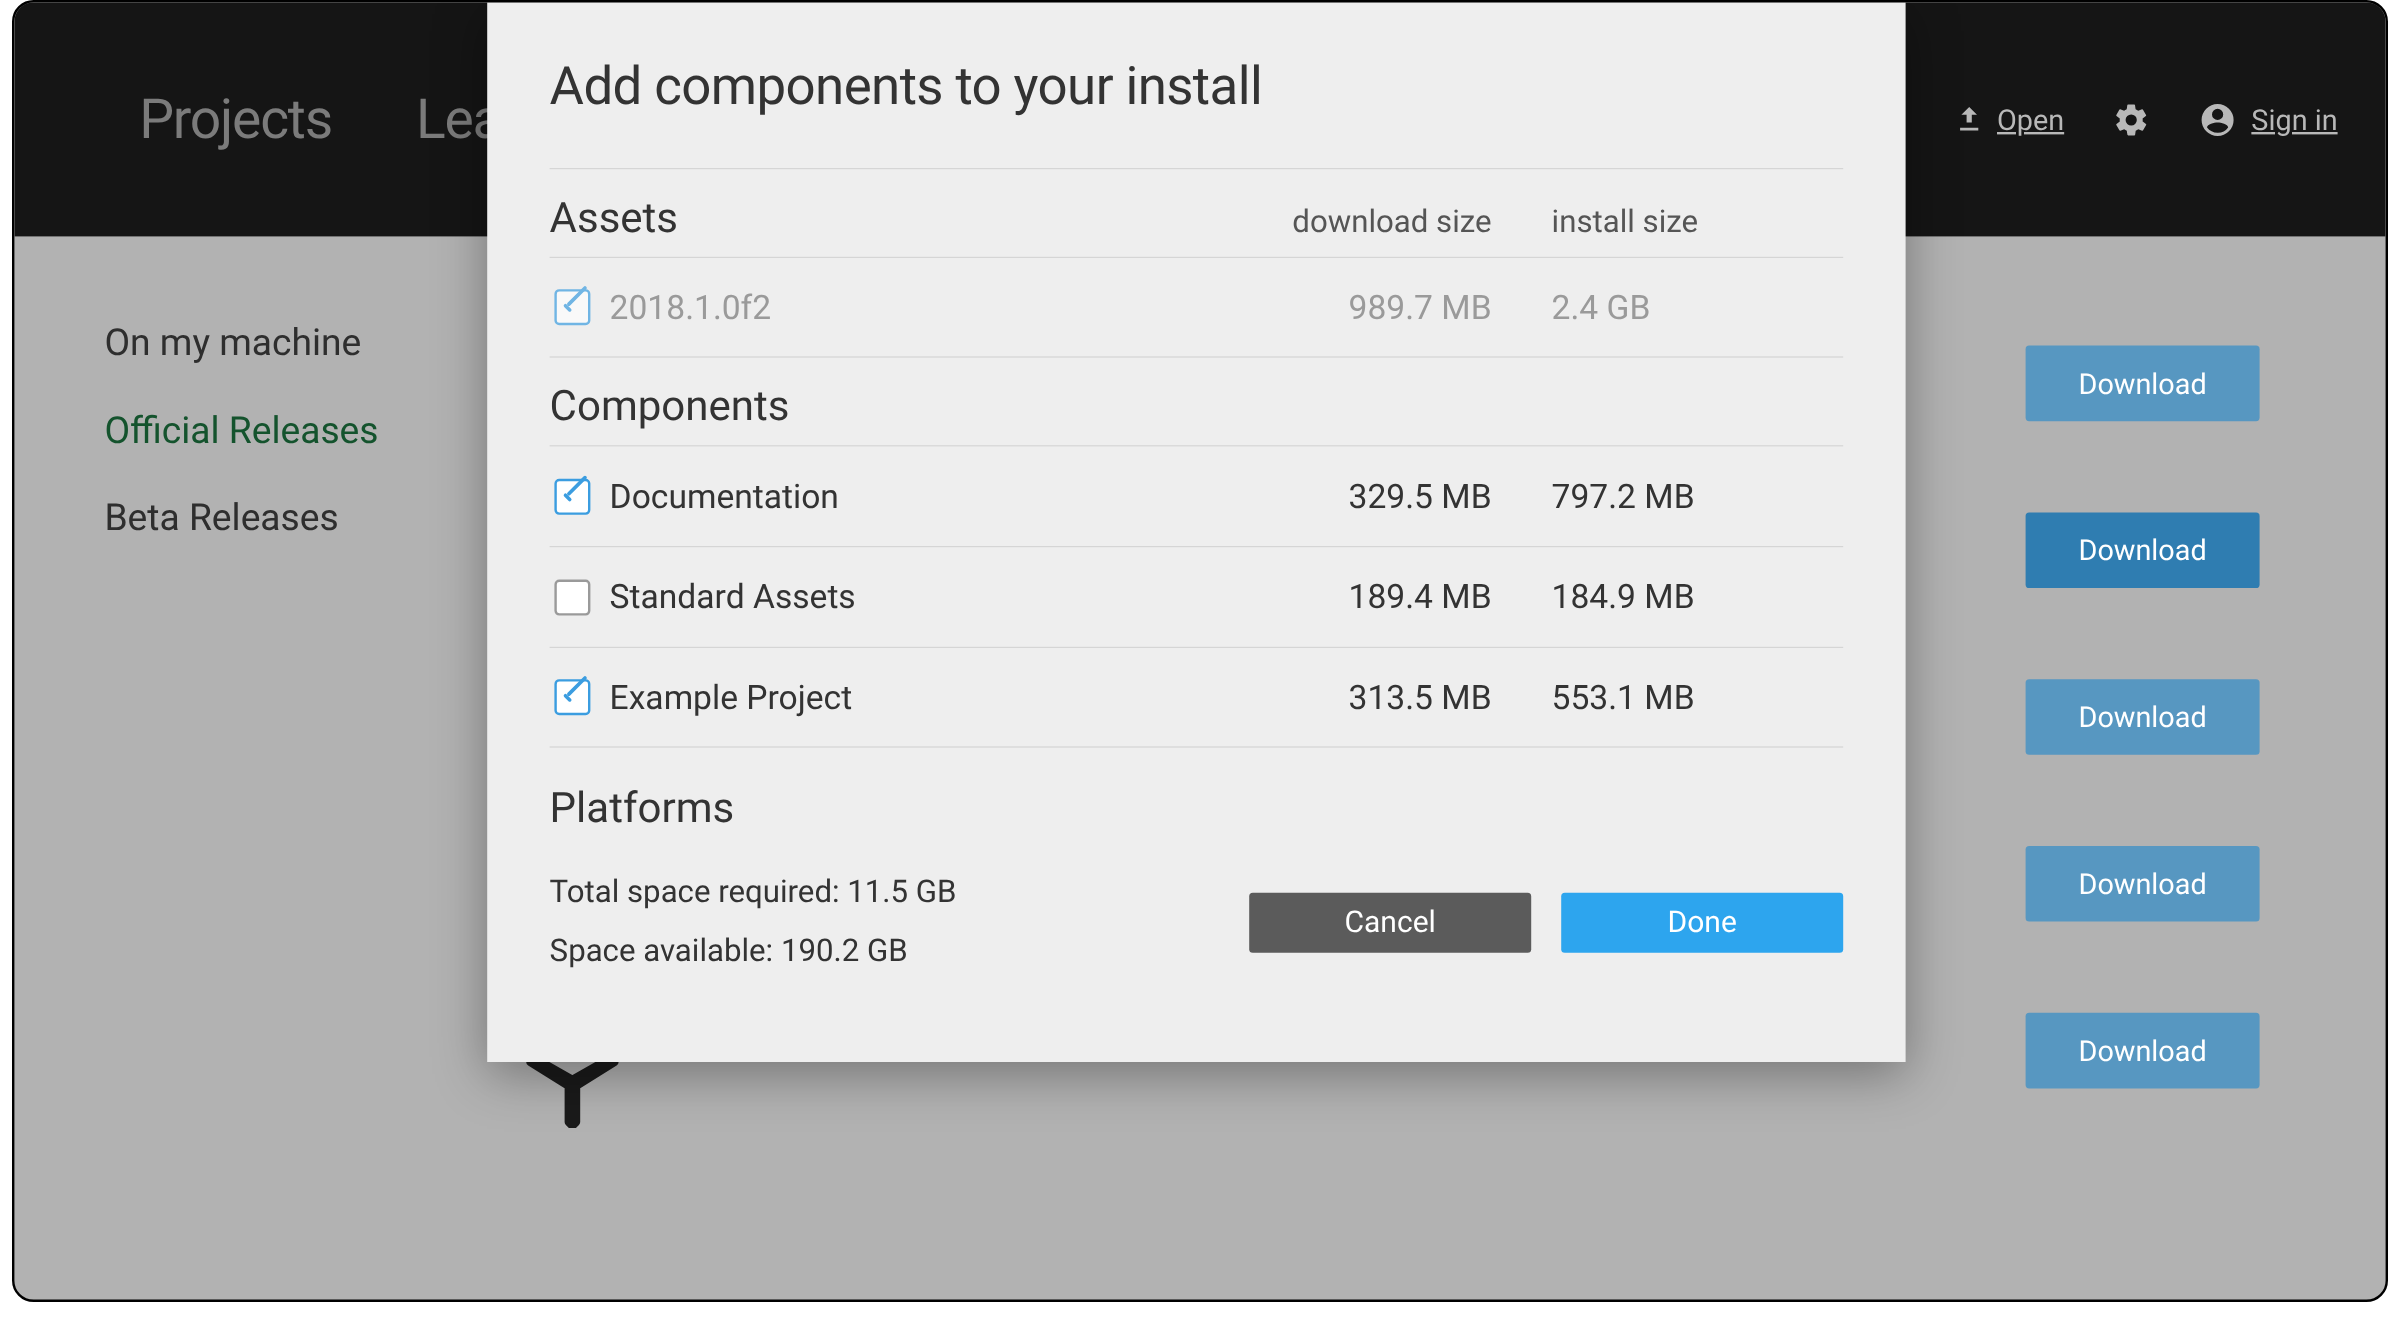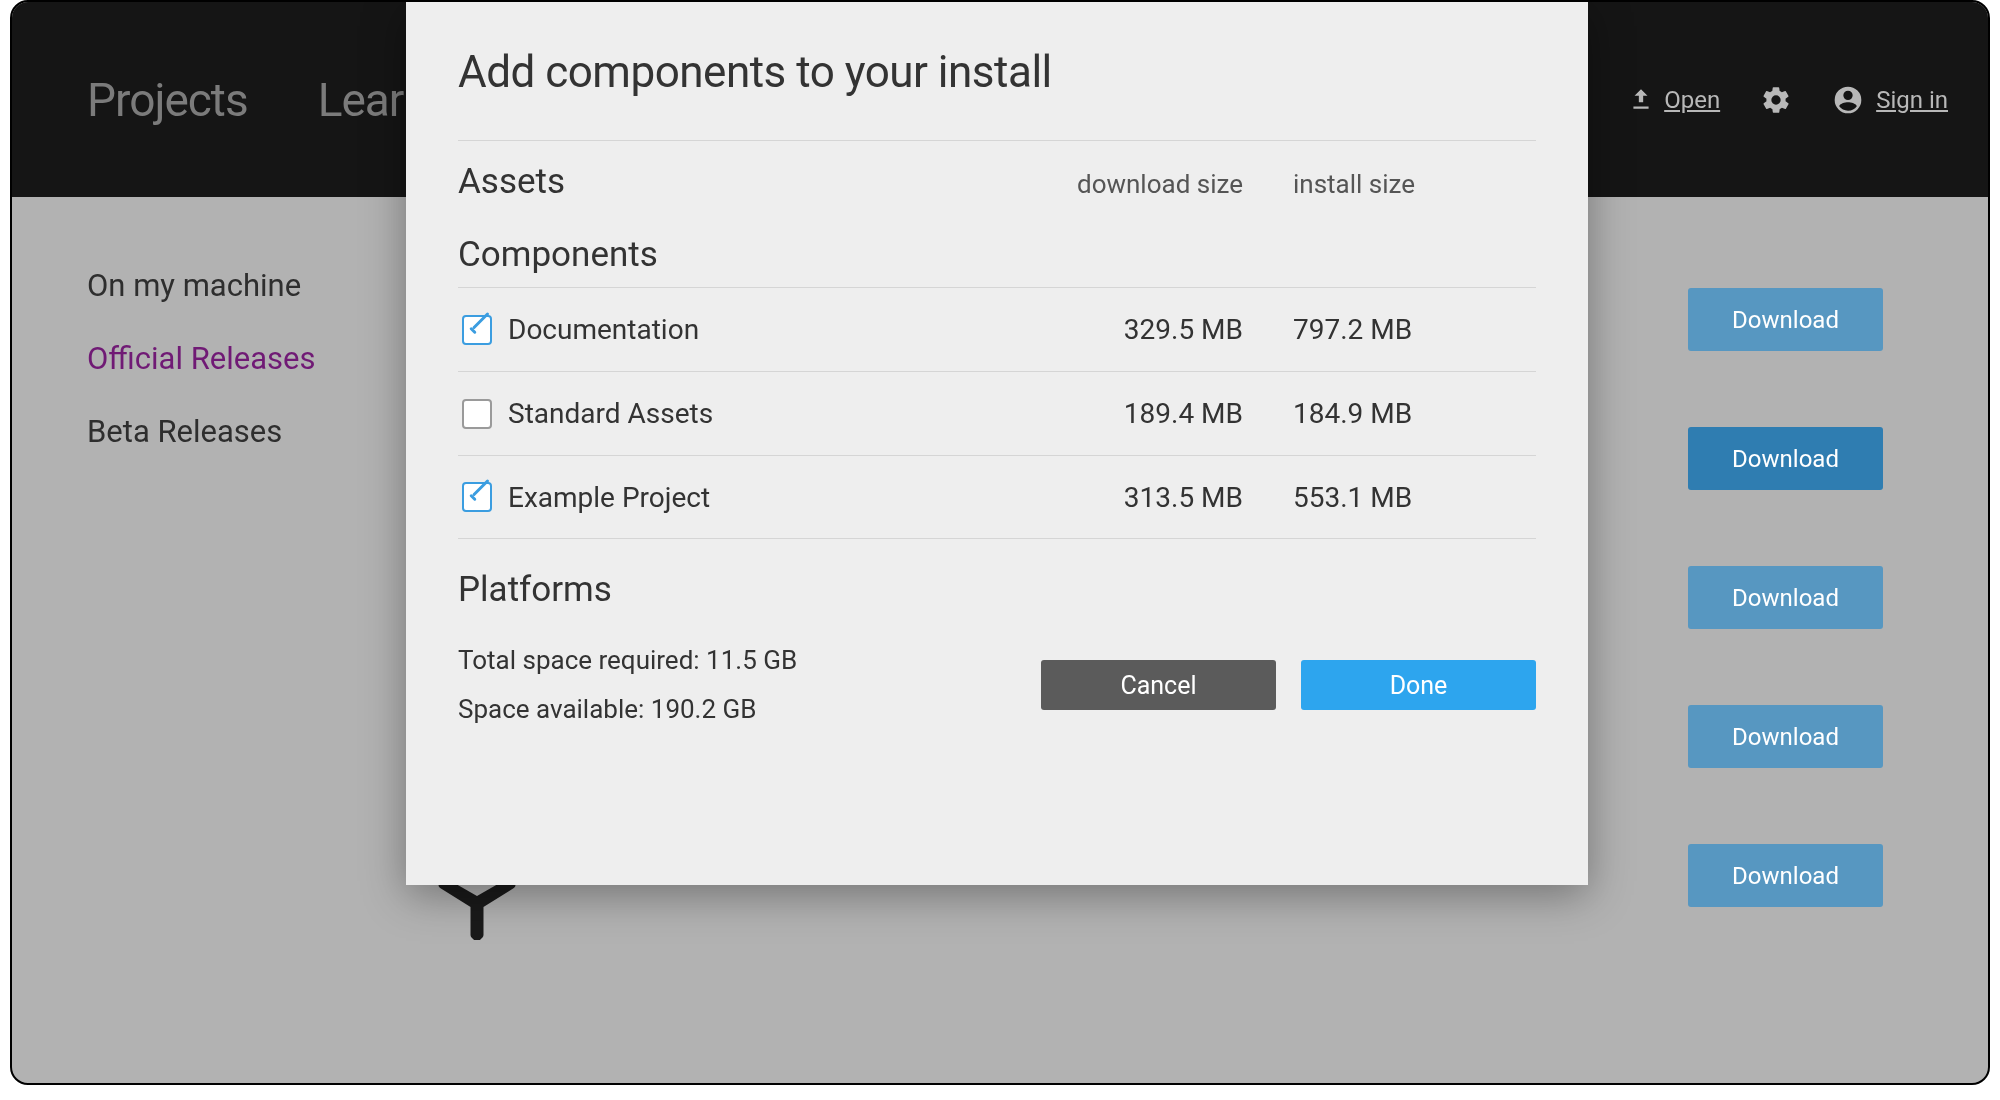--- a/index.html
+++ b/index.html
@@ -3,32 +3,32 @@
 <meta charset="utf-8">
 <style>
   * { box-sizing: border-box; margin: 0; padding: 0; }
   html, body { width: 2000px; height: 1100px; overflow: hidden; font-family: "Segoe UI", Roboto, Arial, sans-serif; }
   body { background: #fff; }
 
   .frame { position: absolute; left: 10px; top: 0; width: 1980px; height: 1085px; border: 2px solid #000; border-radius: 18px; overflow: hidden; background: #b2b2b2; }
 
   
   .topbar { position: absolute; left: 0; top: 0; right: 0; height: 195px; background: #151515; display: flex; align-items: center; }
-  .top-nav { display: flex; align-items: center; padding-left: 75px; gap: 70px; }
+  .top-nav { display: flex; align-items: center; padding-left: 104px; gap: 70px; }
   .top-nav .nav-item { color: #7b7b7b; font-size: 46px; font-weight: 400; letter-spacing: -1px; }
 
   .top-right { position: absolute; right: 40px; top: 0; height: 100%; display: flex; align-items: center; gap: 40px; color: #b8b8b8; text-decoration: underline; }
   .open-btn { display: flex; align-items: center; gap: 10px; font-size: 24px; }
   .gear-icon, .user-icon, .upload-icon { display: inline-flex; }
   .signin { display: flex; align-items: center; gap: 12px; font-size: 24px; text-align: right; }
 
   
   .side-nav { position: absolute; left: 75px; top: 265px; display: flex; flex-direction: column; gap: 36px; }
   .side-nav .snav { font-size: 31px; color: #2e2e2e; }
-  .side-nav .snav.active { color: #701a75; }
+  .side-nav .snav.active { color: #14532d; }
 
   
   .dl-col { position: absolute; right: 105px; top: 286px; display: flex; flex-direction: column; gap: 76px; }
   .dl-btn { width: 195px; height: 63px; background: #2f7db1; color: #fff; font-size: 24px; display: flex; align-items: center; justify-content: center; border-radius: 3px; cursor: pointer; }
   .dl-btn.light { background: #5797c1; }
 
   
   .cube-peek { position: absolute; left: 420px; top: 878px; }
 
   
@@ -129,20 +129,28 @@
     <div class="modal-inner">
       <div class="modal-title">Add components to your install</div>
       <div class="hr"></div>
 
       <div class="section">
         <div class="sec-head">
           <div class="sec-title">Assets</div>
           <div class="col-head col-dl">download size</div>
           <div class="col-head col-in">install size</div>
         </div>
+        <div class="row disabled">
+          <div class="chk-wrap">
+              <div class="cb checked disabled"></div>
+            </div>
+          <div class="label">2018.1.0f2</div>
+          <div class="size-dl">989.7 MB</div>
+          <div class="size-in">2.4 GB</div>
+        </div>
       </div>
 
       <div class="section">
         <div class="sec-head">
           <div class="sec-title">Components</div>
         </div>
         <div class="row">
           <div class="chk-wrap">
               <div class="cb checked"></div>
             </div>

